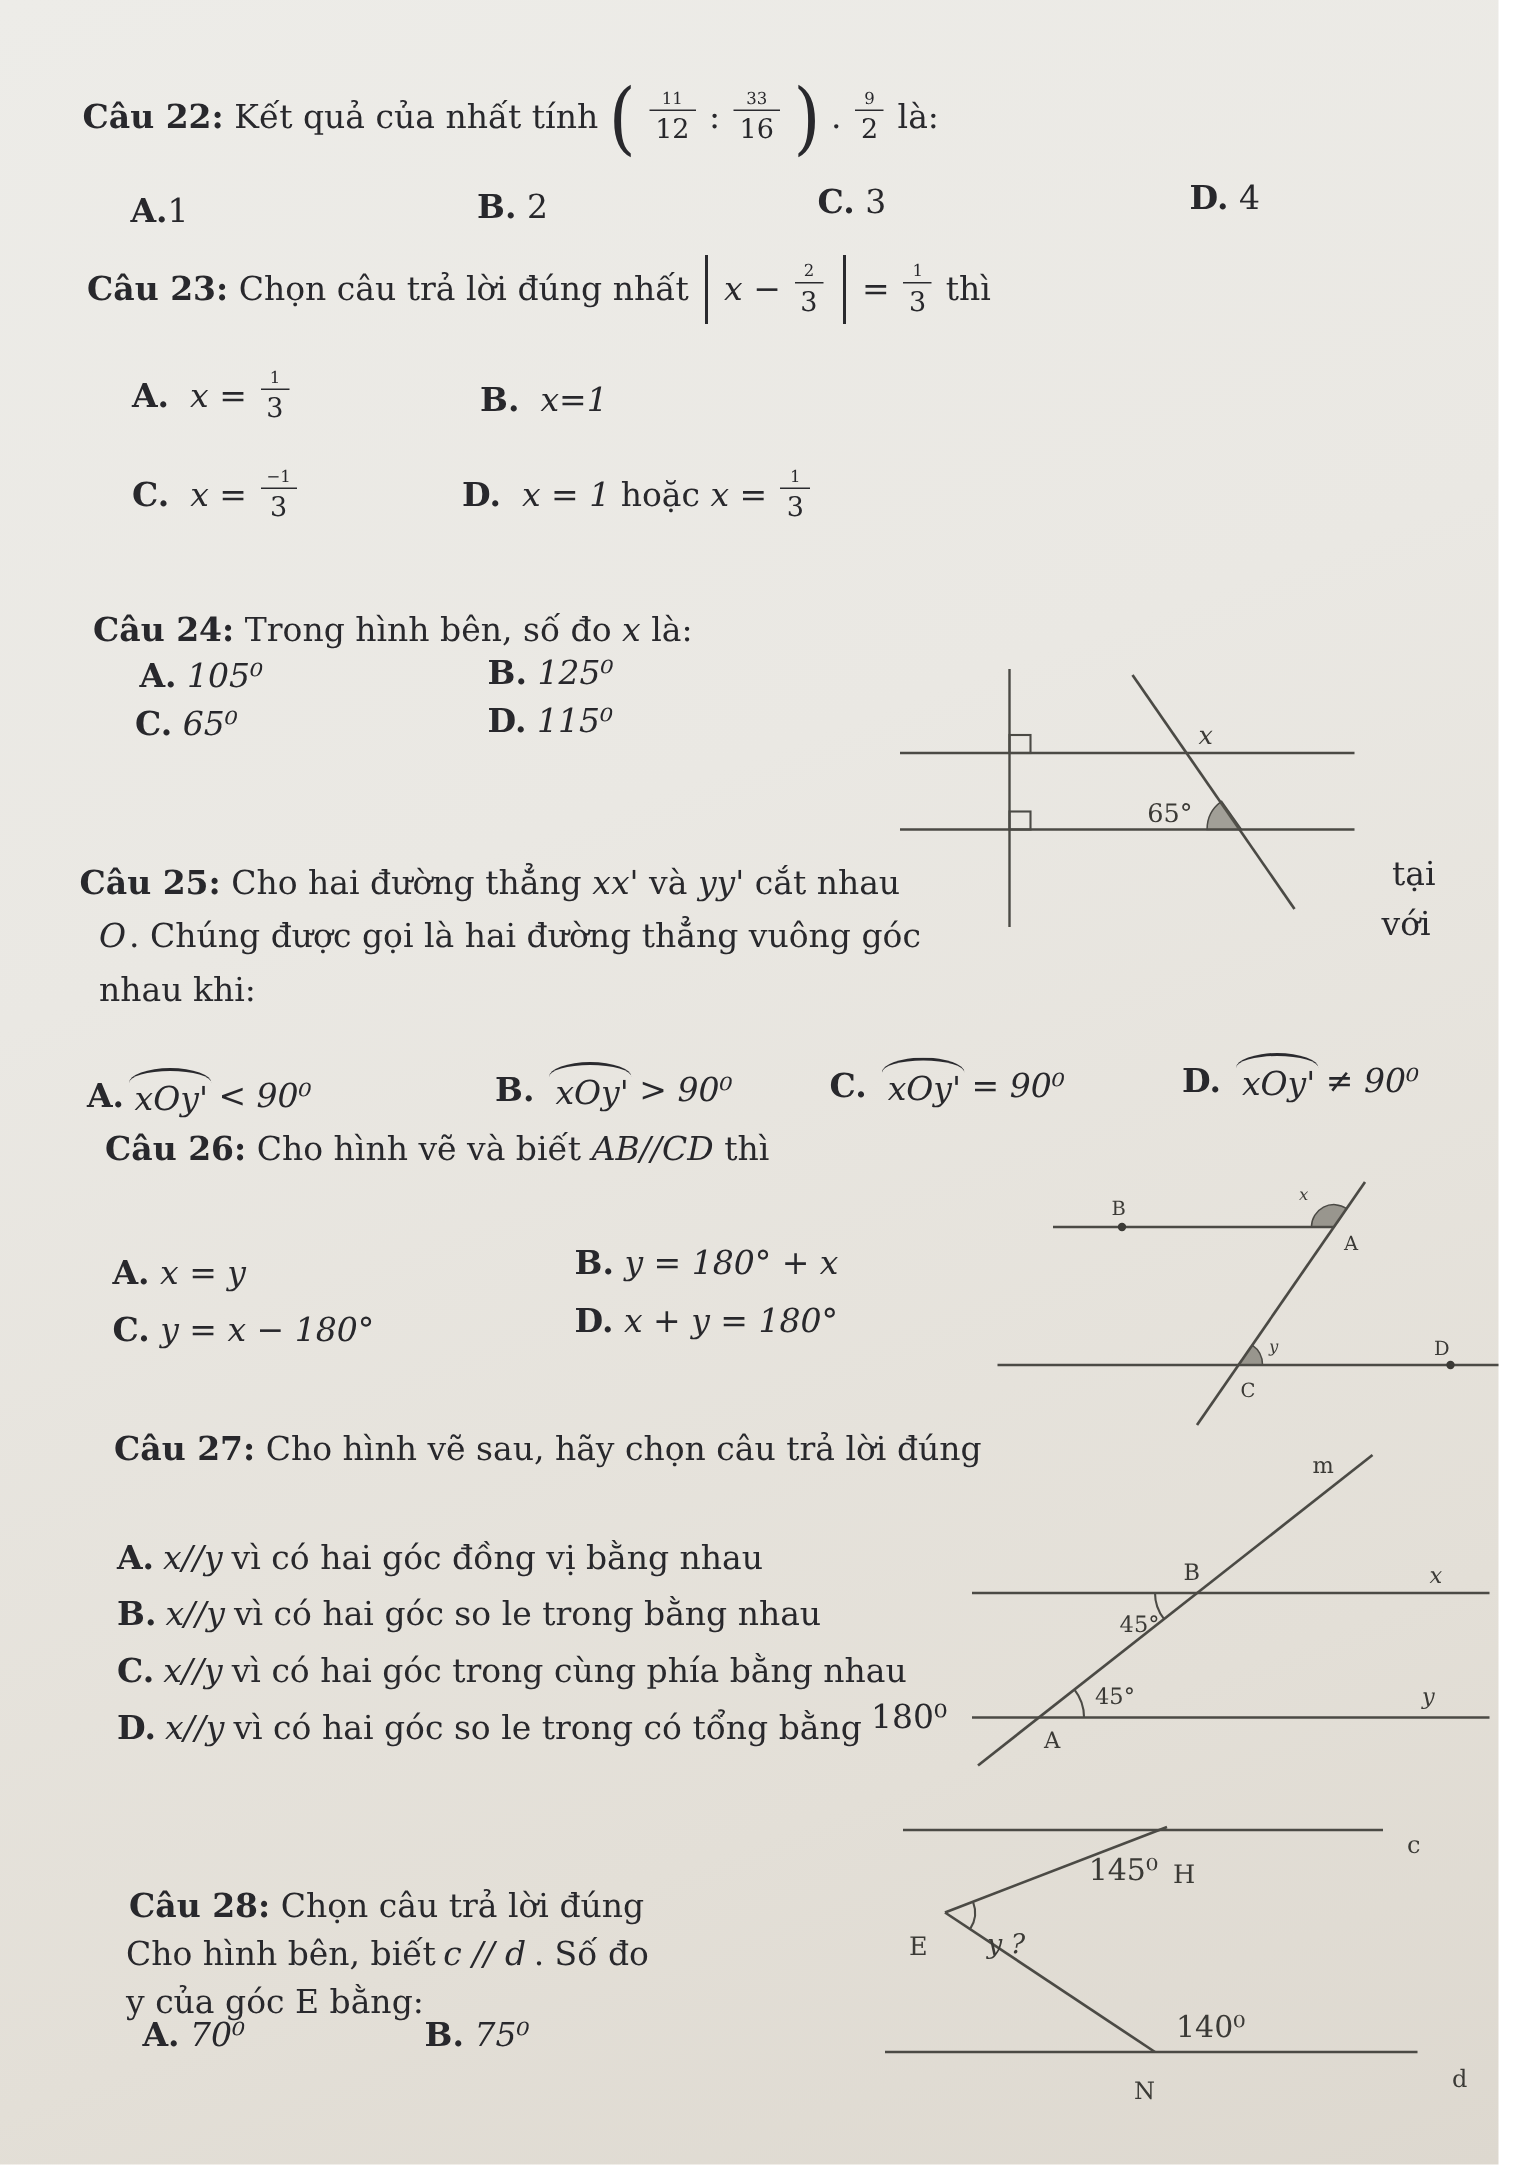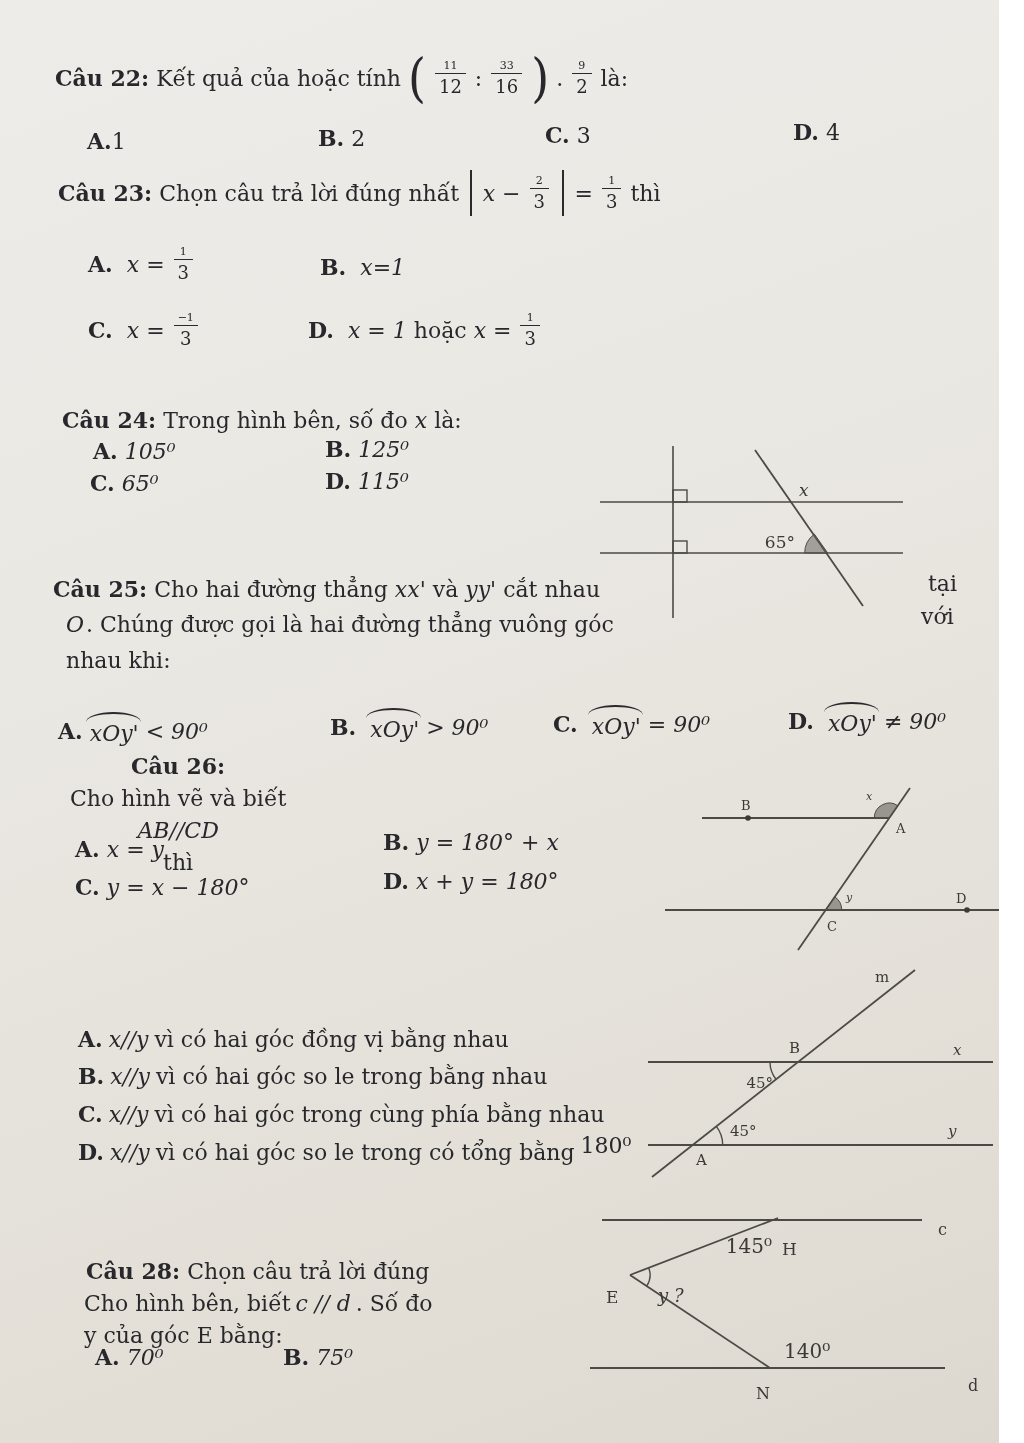--- a/index.html
+++ b/index.html
@@ -27,21 +27,21 @@
   .raised { position:relative; top:-7px; }
   svg text { font-family:"DejaVu Serif","Liberation Serif",serif; fill:#3b3a36; }
 </style>
 </head>
 <body>
 
 <div class="page">
 
   <div class="abs row" style="left:55px; top:60px;">
     <span class="b">Câu 22:</span>
-    <span>Kết quả của hoặc tính</span>
+    <span>Kết quả của nhất tính</span>
     <span class="paren">(</span>
     <span class="frac">
         <span class="fn">11</span>
         <span class="fd">12</span>
       </span>
     <span>:</span>
     <span class="frac">
         <span class="fn">33</span>
         <span class="fd">16</span>
       </span>
@@ -159,21 +159,21 @@
     <span class="opt-key">C.</span>
       <span class="hat">xOy'</span>
       <span class="m">= 90⁰</span>
   </div>
   <div class="abs row" style="left:788px; top:706px; gap:4px;">
     <span class="opt-key">D.</span>
       <span class="hat">xOy'</span>
       <span class="m">≠ 90⁰</span>
   </div>
 
-  <div class="abs row" style="left:70px; top:753px;flex-direction:column;">
+  <div class="abs row" style="left:70px; top:753px;">
     <span class="b">Câu 26:</span>
     <span>Cho hình vẽ và biết</span>
     <span class="m">AB//CD</span>
     <span>thì</span>
   </div>
   <div class="abs" style="left:75px;  top:836px;"><span class="opt-key">A.</span><span class="m">x = y</span></div>
   <div class="abs" style="left:383px; top:829px;"><span class="opt-key">B.</span><span class="m">y = 180° + x</span></div>
   <div class="abs" style="left:75px;  top:874px;"><span class="opt-key">C.</span><span class="m">y = x − 180°</span></div>
   <div class="abs" style="left:383px; top:868px;"><span class="opt-key">D.</span><span class="m">x + y = 180°</span></div>
 
@@ -186,20 +186,24 @@
     <path d="M 174.8 116.8 A 16 16 0 0 1 181.7 130 L 165.7 130 Z" fill="rgba(90,87,78,0.55)" stroke="#4b4a45" stroke-width="1"></path>
     <circle cx="307" cy="130" r="2.8" fill="#3b3a36"></circle>
     <text x="81" y="30" font-size="13">B</text>
     <text x="206" y="20" font-size="11" font-style="italic">x</text>
     <text x="236" y="53" font-size="13">A</text>
     <text x="186" y="121" font-size="11" font-style="italic">y</text>
     <text x="167" y="151" font-size="13">C</text>
     <text x="296" y="123" font-size="13">D</text>
   </svg>
 
+  <div class="abs row" style="left:76px; top:953px;">
+    <span class="b">Câu 27:</span>
+    <span>Cho hình vẽ sau, hãy chọn câu trả lời đúng</span>
+  </div>
   <div class="abs row" style="left:78px; top:1026px; gap:6px;">
     <span class="b">A.</span>
       <span class="m">x//y</span>
       <span>vì có hai góc đồng vị bằng nhau</span>
   </div>
   <div class="abs row" style="left:78px; top:1063px; gap:6px;">
     <span class="b">B.</span>
       <span class="m">x//y</span>
       <span>vì có hai góc so le trong bằng nhau</span>
   </div>

